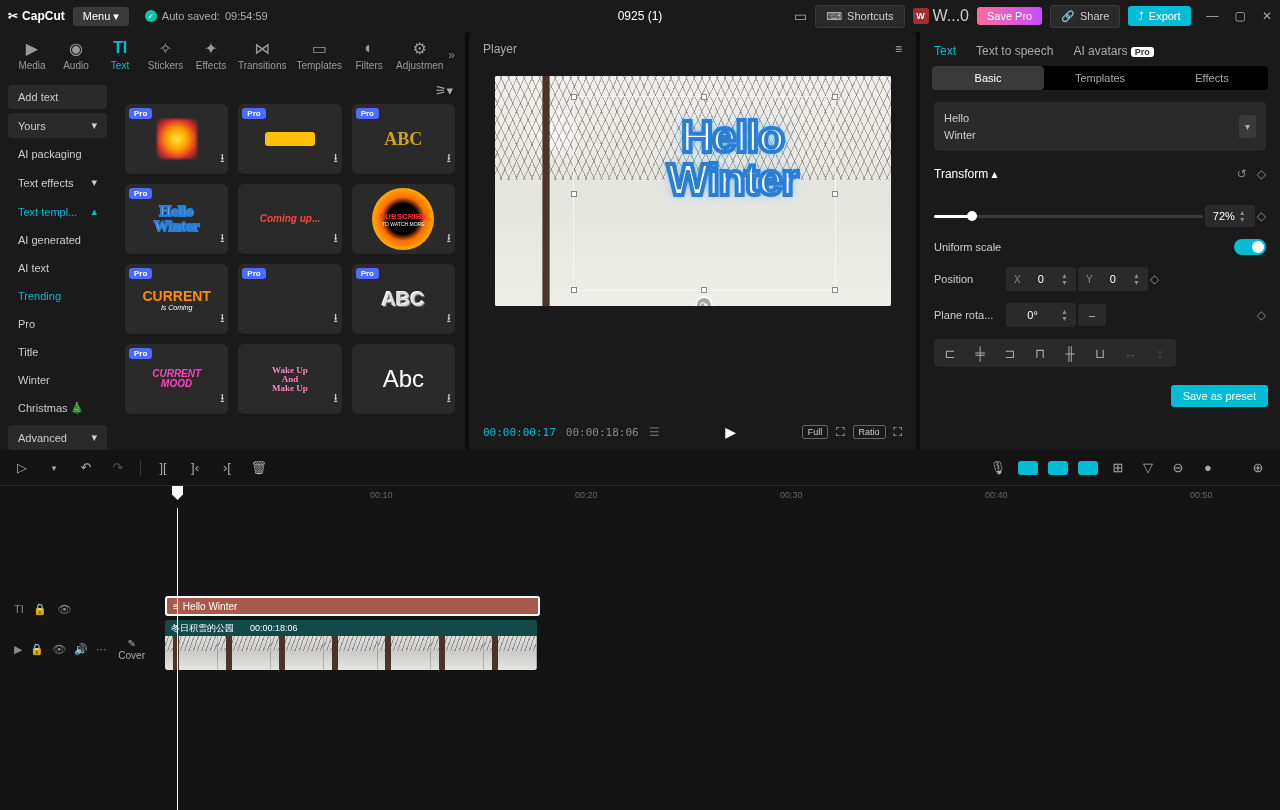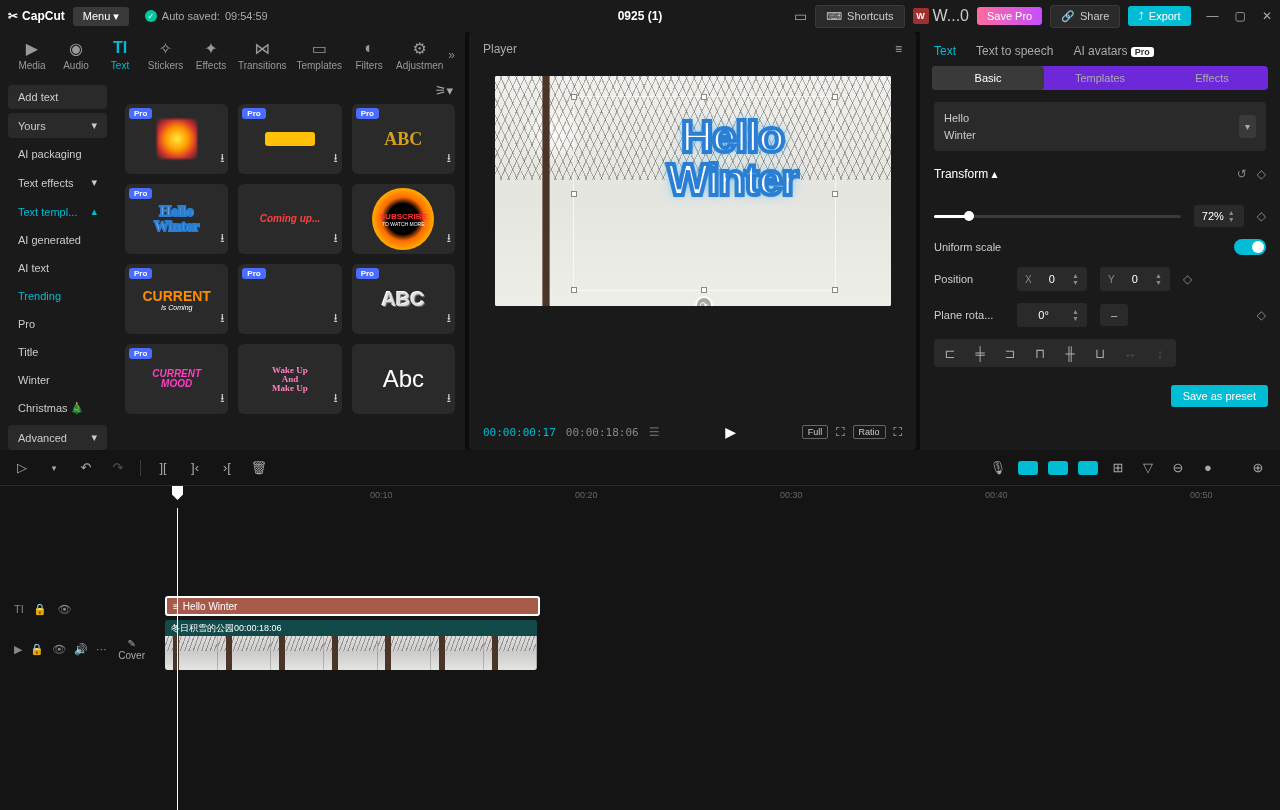--- a/index.html
+++ b/index.html
@@ -2,21 +2,21 @@
 <html><head>
 <meta charset="utf-8">
 <style>
 *{margin:0;padding:0;box-sizing:border-box;font-family:-apple-system,BlinkMacSystemFont,"Segoe UI",sans-serif;user-select:none}
 body{background:#0d0d0d;color:#ccc;font-size:12px;width:1280px;height:810px;overflow:hidden;position:relative}
 .titlebar{height:32px;background:#1a1a1a;display:flex;align-items:center;padding:0 8px;gap:8px}
 .logo{display:flex;align-items:center;gap:4px;font-weight:600;color:#fff;font-size:12px}
 .menu-btn{background:#3a3a3a;color:#fff;padding:3px 10px;border-radius:3px;font-size:11px;display:flex;align-items:center;gap:3px}
 .autosave{display:flex;align-items:center;gap:5px;color:#aaa;font-size:11px;margin-left:8px}
 .autosave-icon{width:12px;height:12px;background:#00c8a0;border-radius:50%;display:flex;align-items:center;justify-content:center;color:#fff;font-size:8px}
-.title{position:absolute;left:50%;transform:translateX(-50%);color:#fff;font-size:12px;font-weight:700}
+.title{position:absolute;left:50%;transform:translateX(-50%);color:#fff;font-size:12px;font-weight:400}
 .titlebar-right{margin-left:auto;display:flex;align-items:center;gap:8px}
 .tb-btn{background:#2a2a2a;padding:4px 10px;border-radius:3px;font-size:11px;display:flex;align-items:center;gap:5px;color:#ccc;border:1px solid #3a3a3a}
 .tb-btn.blue{background:#00bcd4;color:#fff;border:none}
 .tb-btn.pro{background:linear-gradient(90deg,#ff6b9d,#c44eff);color:#fff;border:none;padding:3px 10px}
 .win-ctrl{display:flex;gap:16px;margin-left:8px;color:#aaa}
 .main{display:flex;height:418px}
 .left-panel{width:465px;background:#1a1a1a;display:flex;flex-direction:column}
 .top-tabs{display:flex;padding:6px 10px;gap:0;overflow:hidden;align-items:center}
 .top-tab{display:flex;flex-direction:column;align-items:center;gap:2px;padding:0 8px;font-size:10px;color:#999;min-width:44px}
 .top-tab.active{color:#00bcd4}
@@ -54,32 +54,32 @@
 .time{font-family:monospace;font-size:11px}
 .time.cur{color:#00bcd4}
 .time.dur{color:#888}
 .play-btn{margin:0 auto;color:#fff;font-size:14px}
 .pc-right{display:flex;gap:8px;align-items:center}
 .pc-badge{border:1px solid #666;padding:1px 5px;font-size:9px;border-radius:2px;color:#ccc}
 .right-panel{width:360px;background:#1a1a1a;display:flex;flex-direction:column}
 .rp-tabs{display:flex;padding:12px 14px 8px;gap:20px;font-size:12px}
 .rp-tab{color:#aaa}
 .rp-tab.active{color:#00bcd4;font-weight:500}
-.rp-subtabs{display:flex;margin:0 12px;background:#6d28d9;border-radius:4px}
+.rp-subtabs{display:flex;margin:0 12px;background:#000000;border-radius:4px}
 .rp-subtab{flex:1;text-align:center;padding:6px;font-size:11px;color:#aaa}
 .rp-subtab.active{background:#3a3a3a;color:#fff;border-radius:4px}
 .rp-section{padding:12px 14px}
 .rp-label{font-size:12px;color:#fff;font-weight:500;margin-bottom:8px}
 .text-input{background:#2a2a2a;border-radius:4px;padding:8px 10px;font-size:11px;color:#ccc;line-height:1.5;display:flex;justify-content:space-between;align-items:center}
 .text-input-content{white-space:pre-line}
 .chevron-btn{background:#3a3a3a;padding:4px 6px;border-radius:3px;color:#aaa;font-size:10px}
 .transform-header{display:flex;justify-content:space-between;align-items:center;margin-bottom:24px}
 .transform-title{color:#fff;font-size:12px;font-weight:500}
 .icon-sm{color:#888;font-size:12px}
-.prop-row{display:flex;align-items:center;gap:13px;margin-bottom:12px;font-size:11px}
+.prop-row{display:flex;align-items:center;gap:2px;margin-bottom:12px;font-size:11px}
 .prop-label{width:70px;color:#ccc}
 .slider{flex:1;height:3px;background:#3a3a3a;border-radius:2px;position:relative}
 .slider-fill{position:absolute;left:0;top:0;height:100%;background:#fff;border-radius:2px}
 .slider-thumb{position:absolute;top:50%;transform:translate(-50%,-50%);width:10px;height:10px;background:#fff;border-radius:50%}
 .val-box{background:#2a2a2a;padding:4px 8px;border-radius:3px;min-width:50px;text-align:center;color:#fff;display:flex;align-items:center;gap:4px}
 .stepper{display:flex;flex-direction:column;font-size:7px;color:#888;line-height:1}
 .toggle{width:32px;height:16px;background:#00bcd4;border-radius:8px;position:relative;margin-left:auto}
 .toggle::after{content:"";position:absolute;right:2px;top:2px;width:12px;height:12px;background:#fff;border-radius:50%}
 .xy-input{background:#2a2a2a;padding:5px 8px;border-radius:3px;display:flex;align-items:center;gap:10px;min-width:70px}
 .xy-label{color:#888;font-size:10px}
@@ -95,21 +95,21 @@
 .tl-ruler{height:22px;position:relative;margin-left:165px;color:#666;font-size:9px}
 .tl-tick{position:absolute;top:4px}
 .tl-body{flex:1;display:flex;position:relative}
 .tl-left{width:165px;display:flex;flex-direction:column}
 .tl-row-head{height:26px;display:flex;align-items:center;gap:10px;padding:0 14px;color:#888;font-size:11px}
 .tl-row-head.video{height:54px;gap:8px}
 .cover-btn{display:flex;flex-direction:column;align-items:center;gap:1px;color:#aaa;font-size:10px;margin-left:auto;margin-right:6px}
 .tl-tracks{flex:1;position:relative}
 .text-clip{position:absolute;top:88px;left:0;height:20px;width:375px;background:#a85a4a;border:2px solid #fff;border-radius:3px;display:flex;align-items:center;padding:0 6px;font-size:10px;color:#fff;gap:4px}
 .video-clip{position:absolute;top:112px;left:0;height:50px;width:372px;background:#1a6a6a;border-radius:3px;overflow:hidden}
-.video-clip-header{height:16px;background:rgba(0,0,0,0.3);display:flex;align-items:center;padding:0 6px;font-size:9px;color:#fff;gap:0}
+.video-clip-header{height:16px;background:rgba(0,0,0,0.3);display:flex;align-items:center;padding:0 6px;font-size:9px;color:#fff;gap:16px}
 .video-thumbs{height:34px;display:flex}
 .vthumb{flex:1;background:linear-gradient(180deg,#ddd 0%,#ccc 50%,#e5e5e0 100%);border-right:1px solid rgba(0,0,0,0.2);position:relative}
 .vthumb::before{content:"";position:absolute;left:15%;top:0;bottom:0;width:6px;background:#4a3528}
 .vthumb::after{content:"";position:absolute;inset:0 0 55% 0;background:repeating-linear-gradient(110deg,transparent 0 3px,rgba(60,45,30,0.4) 3px 4px)}
 .playhead{position:absolute;top:0;bottom:0;width:1px;background:#fff;left:177px;z-index:10}
 .playhead::before{content:"";position:absolute;top:-22px;left:-5px;width:11px;height:14px;background:#fff;clip-path:polygon(0 0,100% 0,100% 60%,50% 100%,0 60%)}
 .user-badge{width:16px;height:16px;background:#a03030;border-radius:2px;color:#fff;font-size:9px;display:flex;align-items:center;justify-content:center;font-weight:600}
 </style>
 </head>
 <body>

